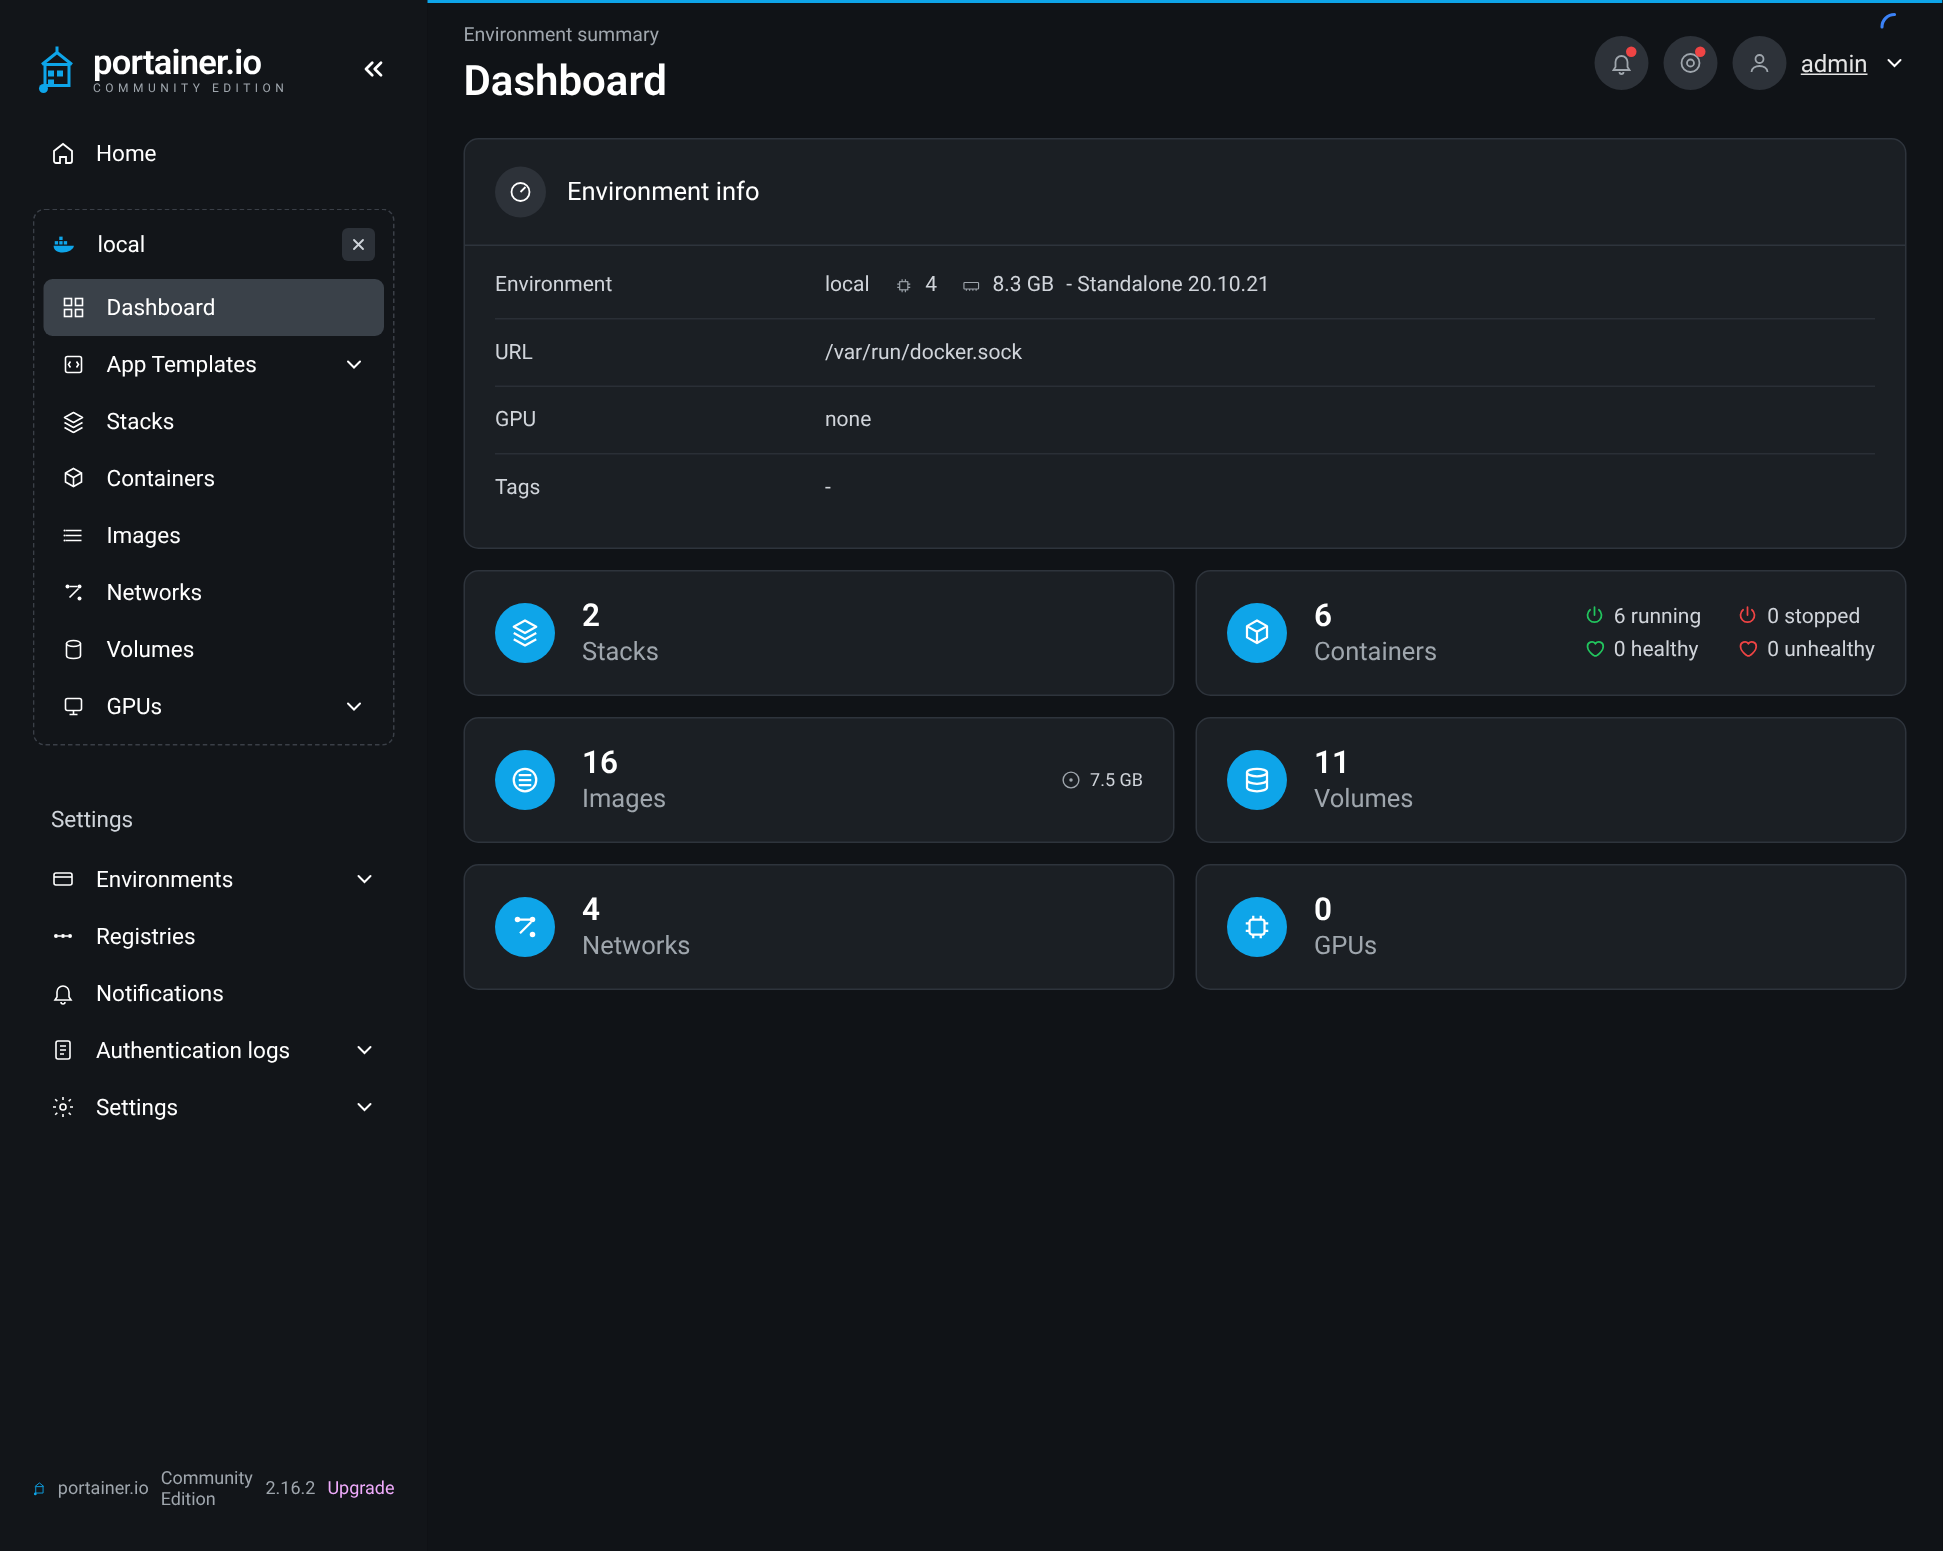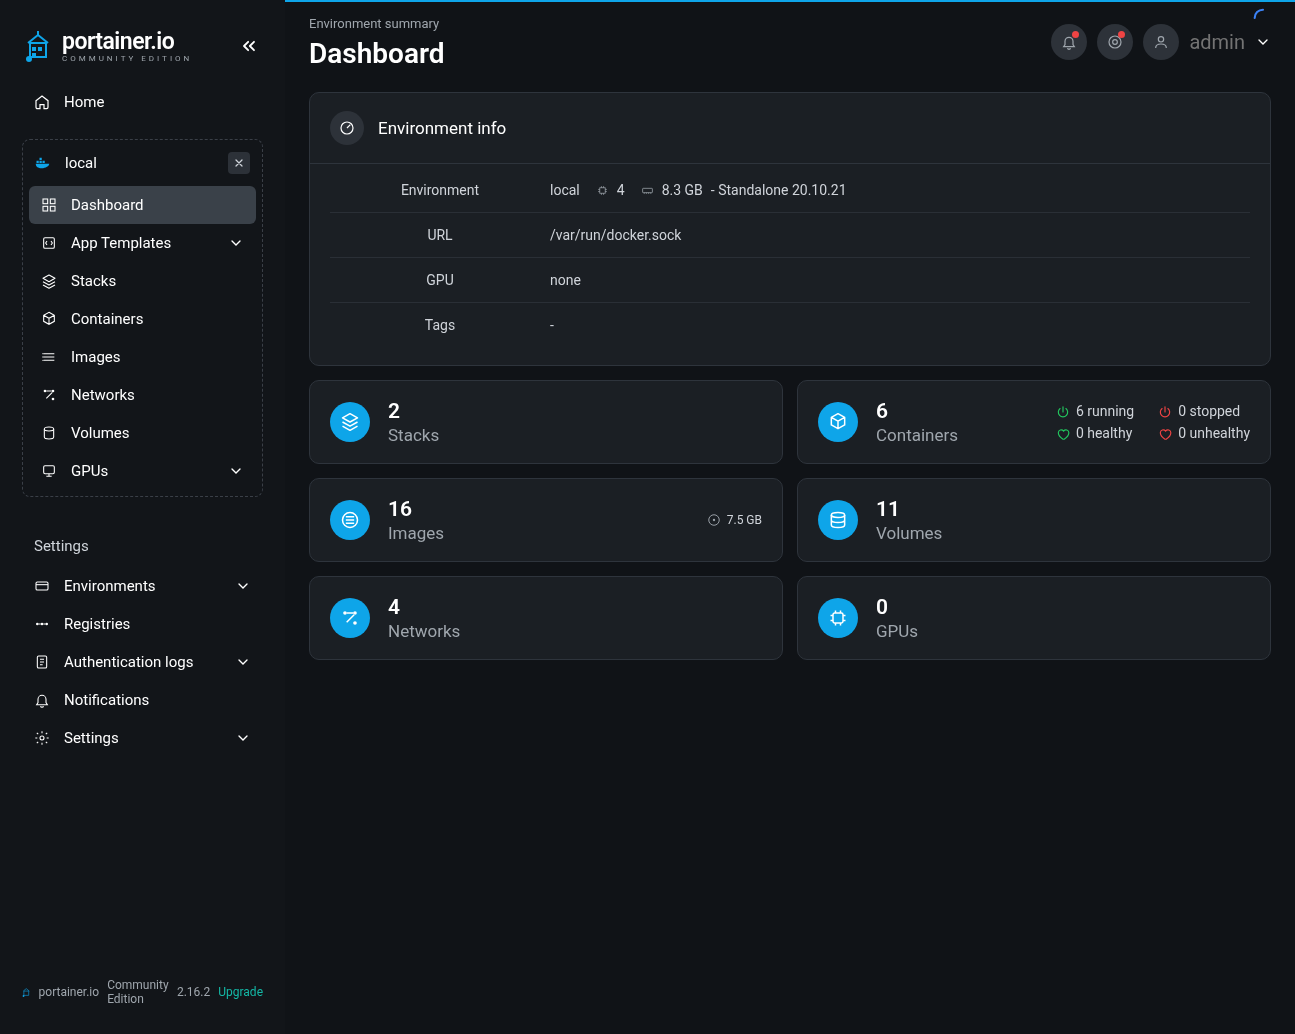--- a/index.html
+++ b/index.html
@@ -24,62 +24,62 @@
 .nav-chev{width:14px;height:14px;}
 
 .env-box{margin:18px 18px 12px 18px;border:1px dashed #3a3f47;border-radius:8px;padding:0 0 6px 0;}
 .env-header{display:flex;align-items:center;gap:12px;padding:12px 12px;font-size:15px;color:#fff;}
 .env-header .close{margin-left:auto;width:22px;height:22px;border-radius:4px;background:#2c3138;display:flex;align-items:center;justify-content:center;cursor:pointer;}
 .env-box .nav-item{margin:0 6px;font-size:15px;}
 
 .section-title{color:#cfd4da;font-size:15px;padding:28px 30px 12px 30px;}
 
 .sidebar-footer{margin-top:auto;padding:16px 18px 24px 18px;display:flex;align-items:center;gap:8px;font-size:12px;color:#9fa6ad;}
-.sidebar-footer .upgrade{color:#14b8a6;cursor:pointer;}
+.sidebar-footer .upgrade{color:#f0abfc;cursor:pointer;}
 
 
 .main{flex:1;background:#101317;display:flex;flex-direction:column;border-top:2px solid #0ea5e9;}
 .topbar{display:flex;align-items:flex-start;justify-content:space-between;padding:14px 24px 0 24px;}
 .top-left{display:flex;flex-direction:column;gap:6px;}
 .breadcrumb{font-size:13px;color:#9fa6ad;}
 .page-title{font-size:28px;font-weight:600;color:#fff;}
 .top-right{display:flex;align-items:center;gap:10px;padding-top:8px;}
 .circ-btn{width:36px;height:36px;border-radius:50%;background:#2d3239;display:flex;align-items:center;justify-content:center;cursor:pointer;position:relative;}
 .circ-btn svg{width:16px;height:16px;color:#9fa6ad;}
 .dot{position:absolute;top:7px;right:8px;width:7px;height:7px;border-radius:50%;background:#ef4444;}
 .user{display:flex;align-items:center;gap:10px;cursor:pointer;}
-.username{font-size:20px;color:#737373;}
+.username{font-size:16px;color:#e5e5e5;text-decoration:underline;}
 .loader-arc{position:absolute;top:8px;right:22px;width:20px;height:20px;}
 
 
 .content{padding:22px 24px;display:flex;flex-direction:column;gap:14px;}
 .panel{background:#1b1f24;border:1px solid #2e343c;border-radius:10px;}
 
 .env-info-header{display:flex;align-items:center;gap:14px;padding:18px 20px;border-bottom:1px solid #2e343c;}
 .env-info-header .ic{width:34px;height:34px;border-radius:50%;background:#2d3239;display:flex;align-items:center;justify-content:center;}
 .env-info-header .ic svg{width:16px;height:16px;color:#fff;}
 .env-info-title{font-size:17px;font-weight:400;color:#fff;}
 
-.info-table{padding:4px 20px 18px 20px;text-align:center;}
+.info-table{padding:4px 20px 18px 20px;}
 .info-row{display:flex;padding:14px 0;border-bottom:1px solid #2a2f36;font-size:14px;color:#d0d4da;}
 .info-row:last-child{border-bottom:none;}
 .info-label{width:220px;color:#d0d4da;}
 .info-val{flex:1;display:flex;align-items:center;gap:8px;}
 .info-val .mini-ic{width:13px;height:13px;color:#9fa6ad;}
 
 .grid{display:grid;grid-template-columns:1fr 1fr;gap:14px;}
 .tile{background:#1b1f24;border:1px solid #2e343c;border-radius:10px;padding:18px 20px;display:flex;align-items:center;gap:18px;cursor:pointer;}
 .tile-ic{width:40px;height:40px;border-radius:50%;background:#0ea5e9;display:flex;align-items:center;justify-content:center;flex-shrink:0;}
 .tile-ic svg{width:20px;height:20px;color:#fff;}
 .tile-body{display:flex;flex-direction:column;gap:2px;}
 .tile-num{font-size:21px;font-weight:600;color:#fff;}
 .tile-name{font-size:17px;color:#9fa6ad;}
 .tile-extra{margin-left:auto;display:flex;align-items:center;gap:6px;color:#d0d4da;font-size:12px;}
 .tile-stats{margin-left:auto;display:grid;grid-template-columns:auto auto;gap:6px 24px;font-size:14px;}
-.stat{display:flex;align-items:flex-end;gap:6px;color:#d0d4da;}
+.stat{display:flex;align-items:flex-start;gap:6px;color:#d0d4da;}
 .stat svg{width:14px;height:14px;}
 .green svg{color:#22c55e;}
 .red svg{color:#ef4444;}
 </style>
 </head>
 <body>
 
 <div class="app">
 
   <aside class="sidebar">
@@ -238,36 +238,36 @@
               <circle cx="5" cy="12" r="2" fill="#fff"></circle>
               <circle cx="19" cy="12" r="2" fill="#fff"></circle>
               <path d="M7 12h3M14 12h3" stroke="#fff" stroke-width="1.6"></path>
             </svg>
           </span>
           <span class="nav-label">Registries</span>
         </div>
         <div class="nav-item">
           <span class="nav-icon">
             <svg viewBox="0 0 24 24">
+              <path d="M18 16v-5a6 6 0 10-12 0v5l-2 3h16l-2-3zM10 21a2 2 0 004 0" stroke="#fff" stroke-width="1.6" fill="none"></path>
+            </svg>
+          </span>
+          <span class="nav-label">Notifications</span>
+        </div>
+        <div class="nav-item">
+          <span class="nav-icon">
+            <svg viewBox="0 0 24 24">
               <rect x="5" y="3" width="14" height="18" rx="2" stroke="#fff" stroke-width="1.6" fill="none"></rect>
               <path d="M9 8h6M9 12h6M9 16h4" stroke="#fff" stroke-width="1.6"></path>
             </svg>
           </span>
           <span class="nav-label">Authentication logs</span>
           <svg class="nav-chev" viewBox="0 0 24 24">
             <path d="M6 9l6 6 6-6" stroke="#fff" stroke-width="2" fill="none" stroke-linecap="round"></path>
           </svg>
-        </div>
-        <div class="nav-item">
-          <span class="nav-icon">
-            <svg viewBox="0 0 24 24">
-              <path d="M18 16v-5a6 6 0 10-12 0v5l-2 3h16l-2-3zM10 21a2 2 0 004 0" stroke="#fff" stroke-width="1.6" fill="none"></path>
-            </svg>
-          </span>
-          <span class="nav-label">Notifications</span>
         </div>
         <div class="nav-item">
           <span class="nav-icon">
             <svg viewBox="0 0 24 24">
               <circle cx="12" cy="12" r="3" stroke="#fff" stroke-width="1.6" fill="none"></circle>
               <path d="M12 2v3M12 19v3M4.2 4.2l2.1 2.1M17.7 17.7l2.1 2.1M2 12h3M19 12h3M4.2 19.8l2.1-2.1M17.7 6.3l2.1-2.1" stroke="#fff" stroke-width="1.6"></path>
             </svg>
           </span>
           <span class="nav-label">Settings</span>
           <svg class="nav-chev" viewBox="0 0 24 24">

